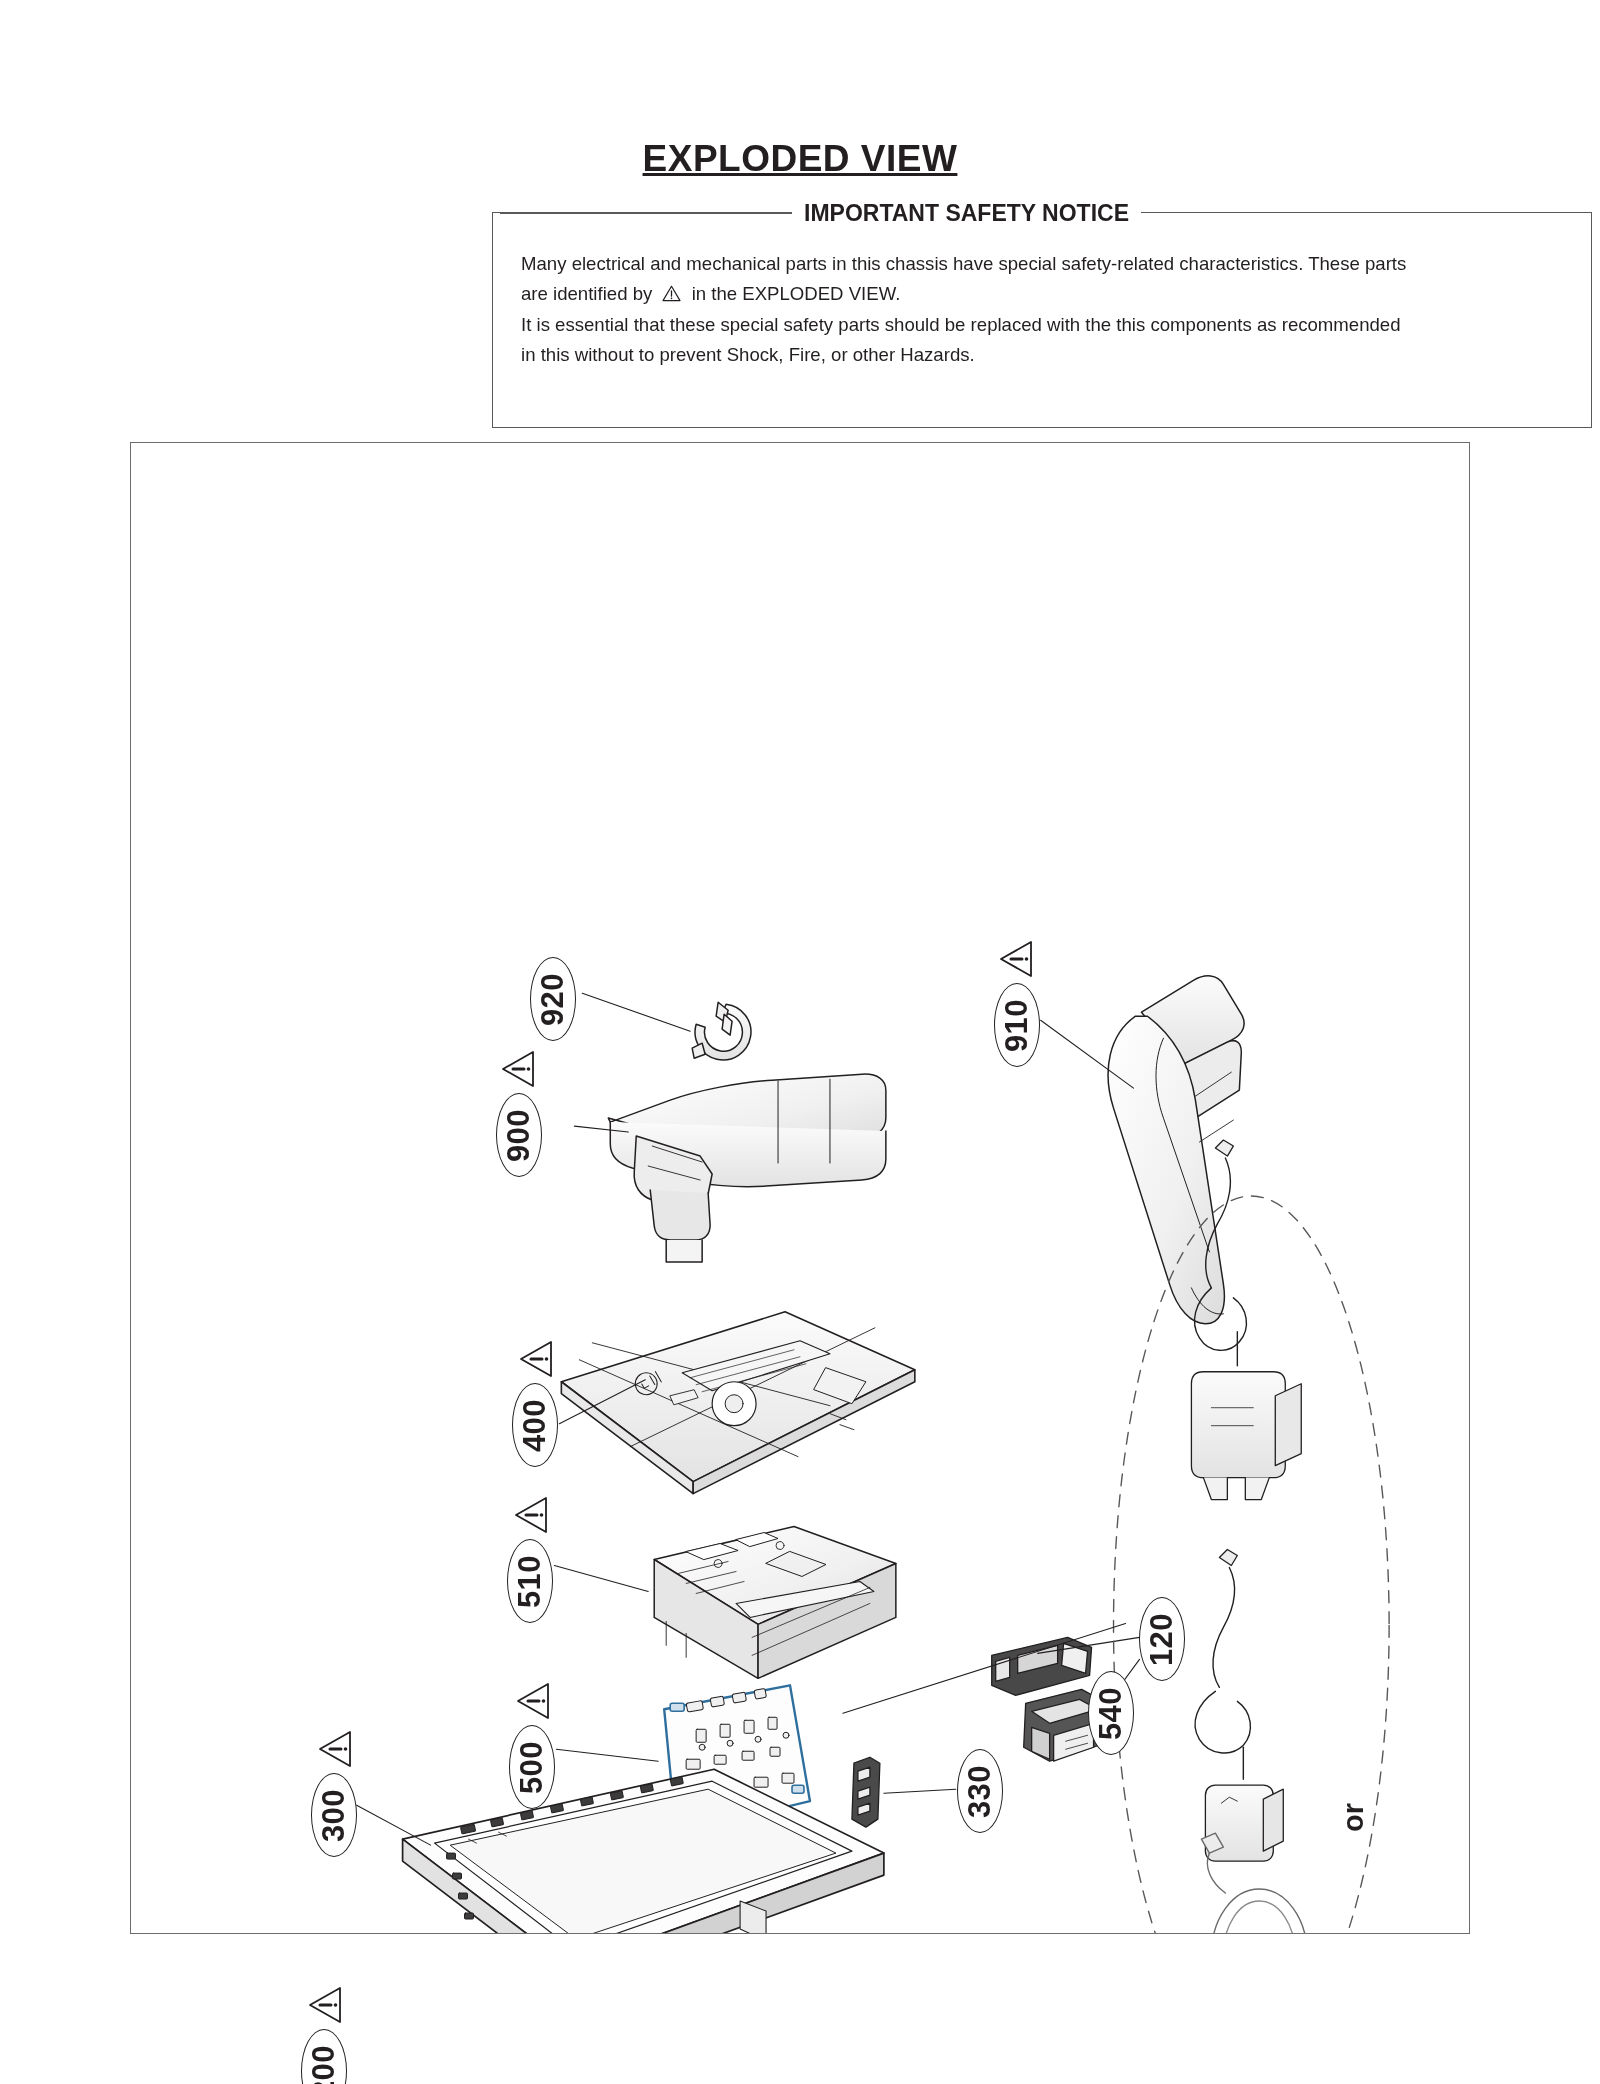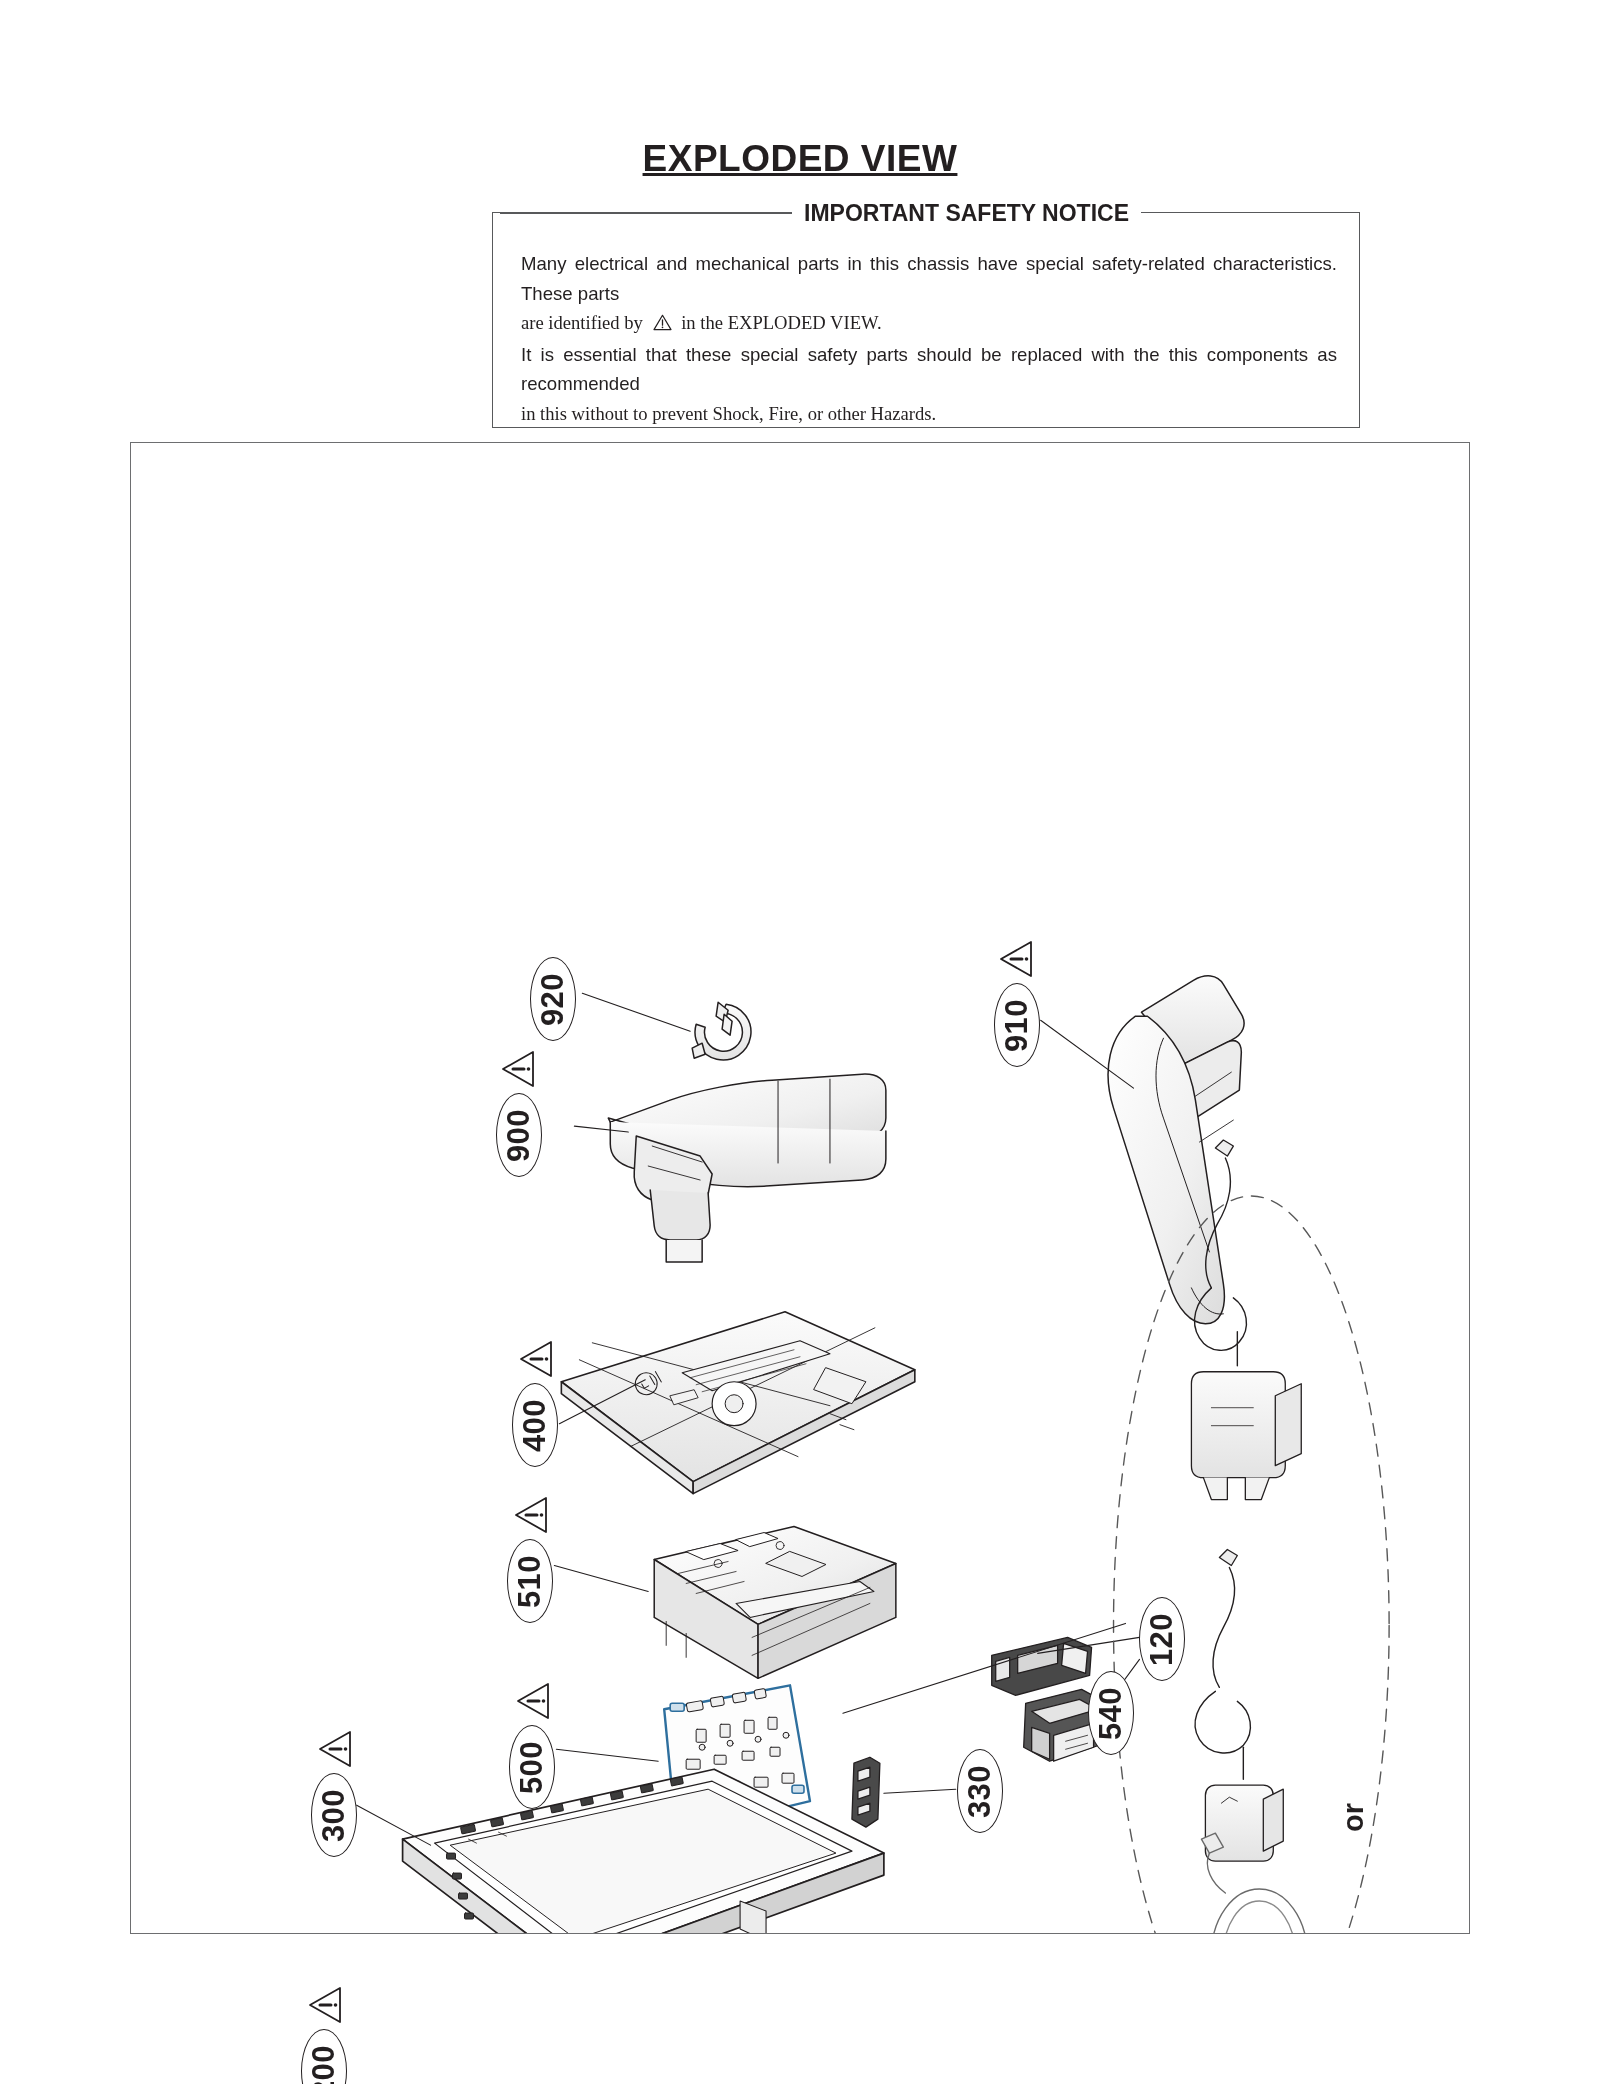--- a/index.html
+++ b/index.html
@@ -10,39 +10,39 @@
   .page{position:absolute;inset:0;}
 
   
   #page-title{
     position:absolute;left:0;top:138px;width:1600px;text-align:center;
     font-size:37px;font-weight:bold;letter-spacing:.5px;color:#231f20;text-decoration:underline;
   }
 
   
   #notice-box{
-    position:absolute;left:492px;top:212px;width:868px;height:216px;
+    position:absolute;left:492px;top:212px;width:1100px;height:216px;
     border:1.5px solid #58595b;box-sizing:border-box;background:#fff;
   }
   #notice-title-wrap{
     position:absolute;left:492px;top:198px;width:976px;height:30px;
     display:flex;align-items:center;pointer-events:none;
   }
   #notice-rule{height:1.5px;background:#58595b;flex:0 0 292px;margin-left:8px;}
   #notice-title{
     background:#fff;padding:0 12px;font-size:23px;font-weight:bold;
     white-space:nowrap;line-height:30px;color:#231f20;
   }
   #notice-body{
     position:absolute;left:0;top:0;width:100%;height:100%;
     padding:36px 22px 0 28px;box-sizing:border-box;
     font-size:18.6px;line-height:29.5px;color:#231f20;
   }
   #notice-body p{margin:0;text-align:justify;text-justify:inter-word;}
-  #notice-body p.nojust{text-align:left;font-family:Liberation Serif, serif;}
+  #notice-body p.nojust{text-align:left;}
   .inline-warn{display:inline-block;vertical-align:-2px;margin:0 5px;}
 
   
   #drawing-frame{
     position:absolute;left:130px;top:442px;width:1340px;height:1492px;
     border:1.4px solid #6d6e70;box-sizing:border-box;background:#fff;
   }
   #drawing-canvas{position:absolute;left:0;top:0;width:100%;height:100%;}
 
   

